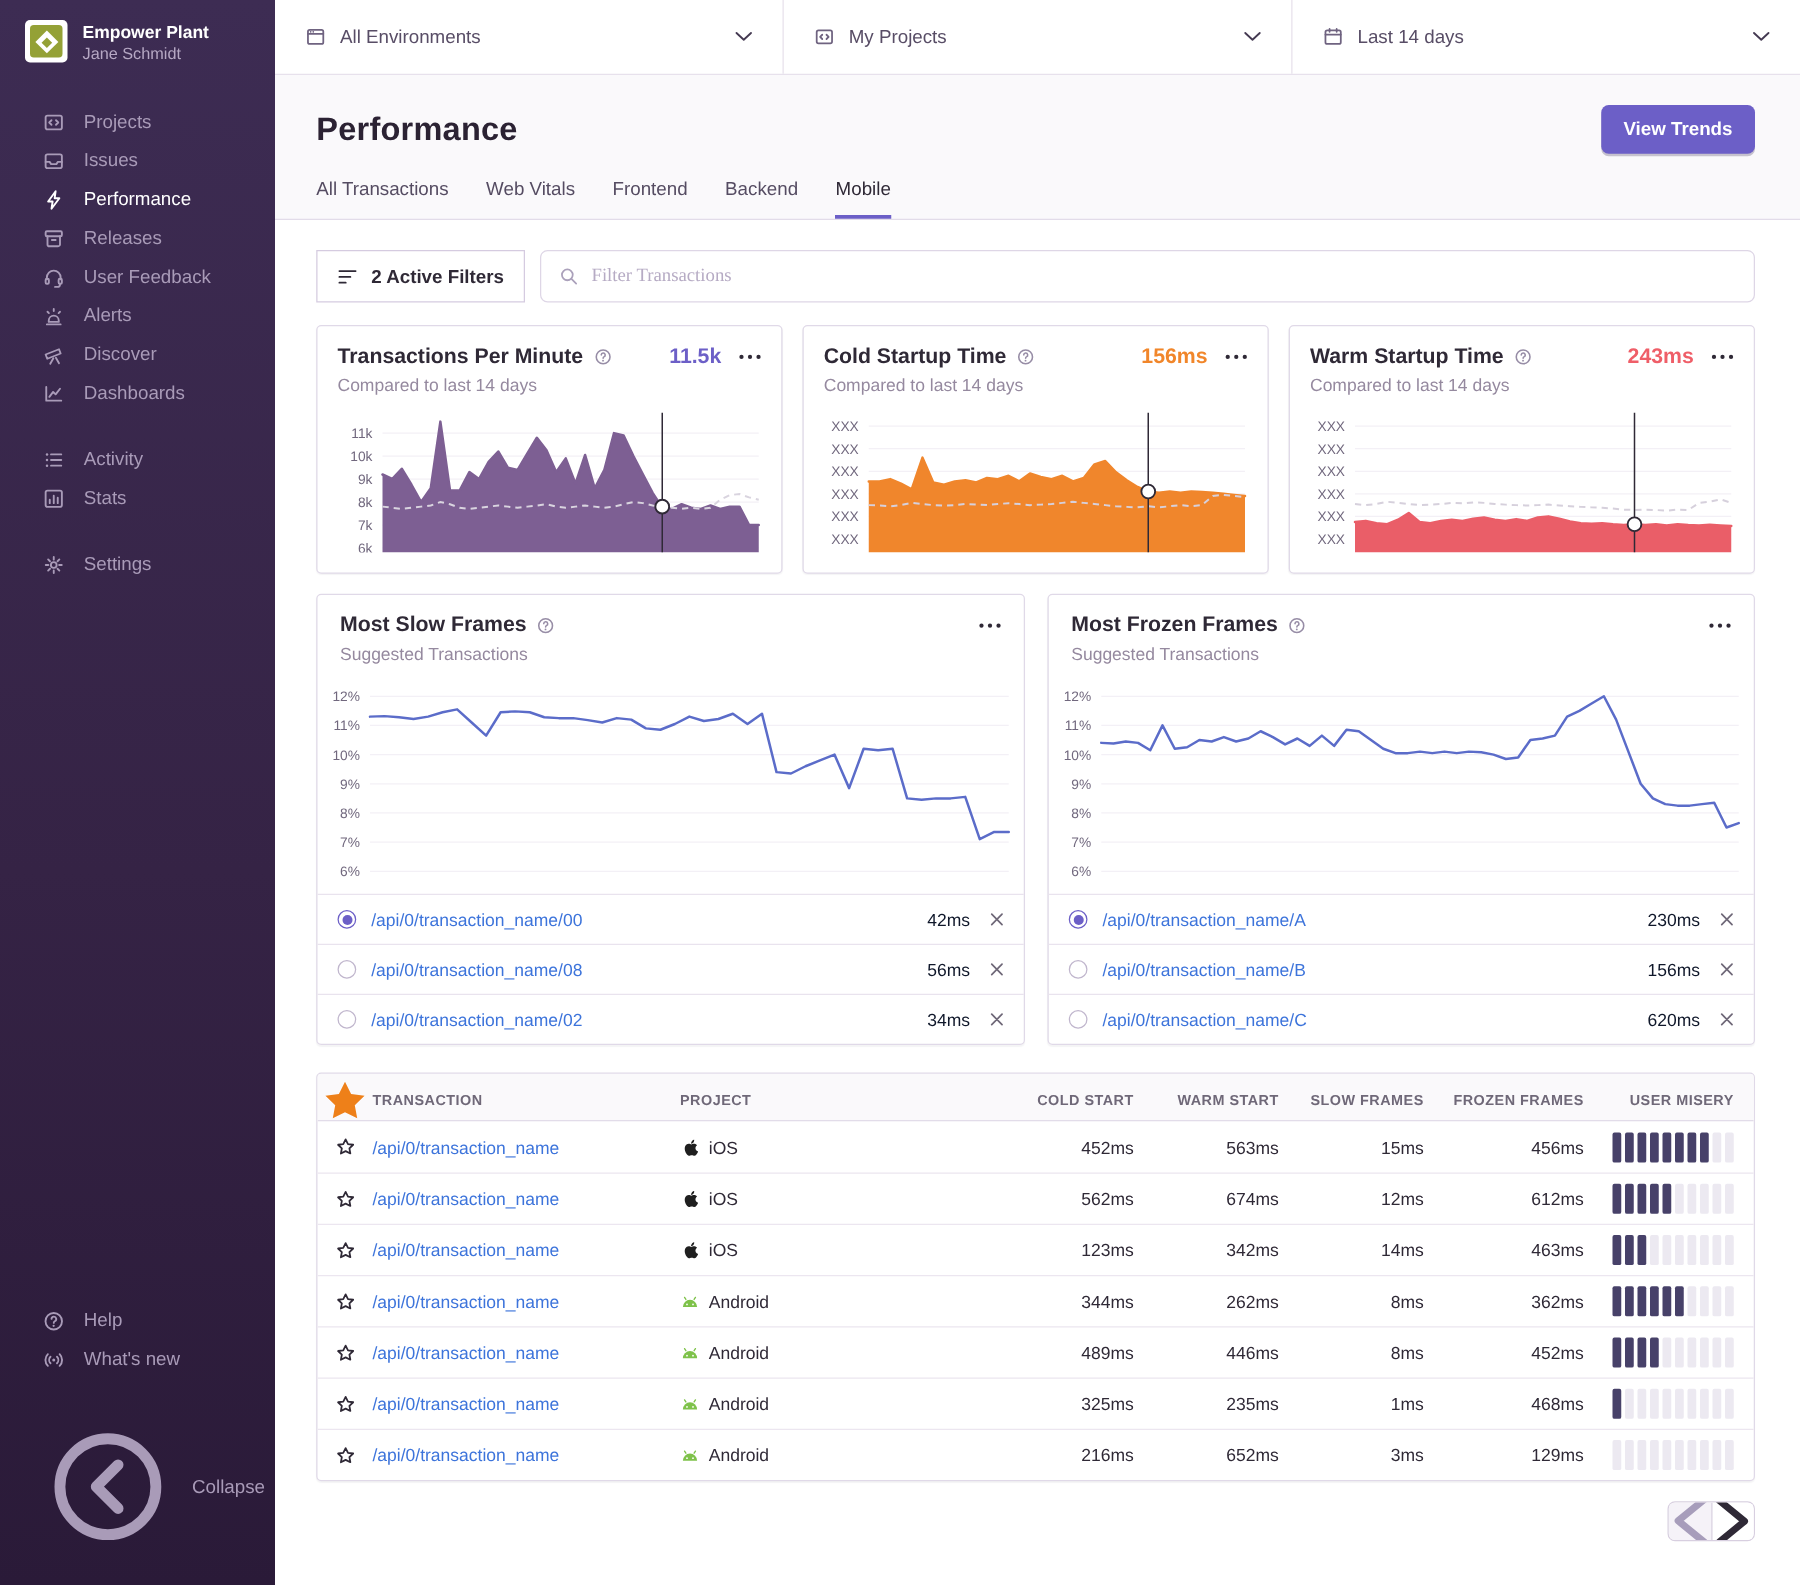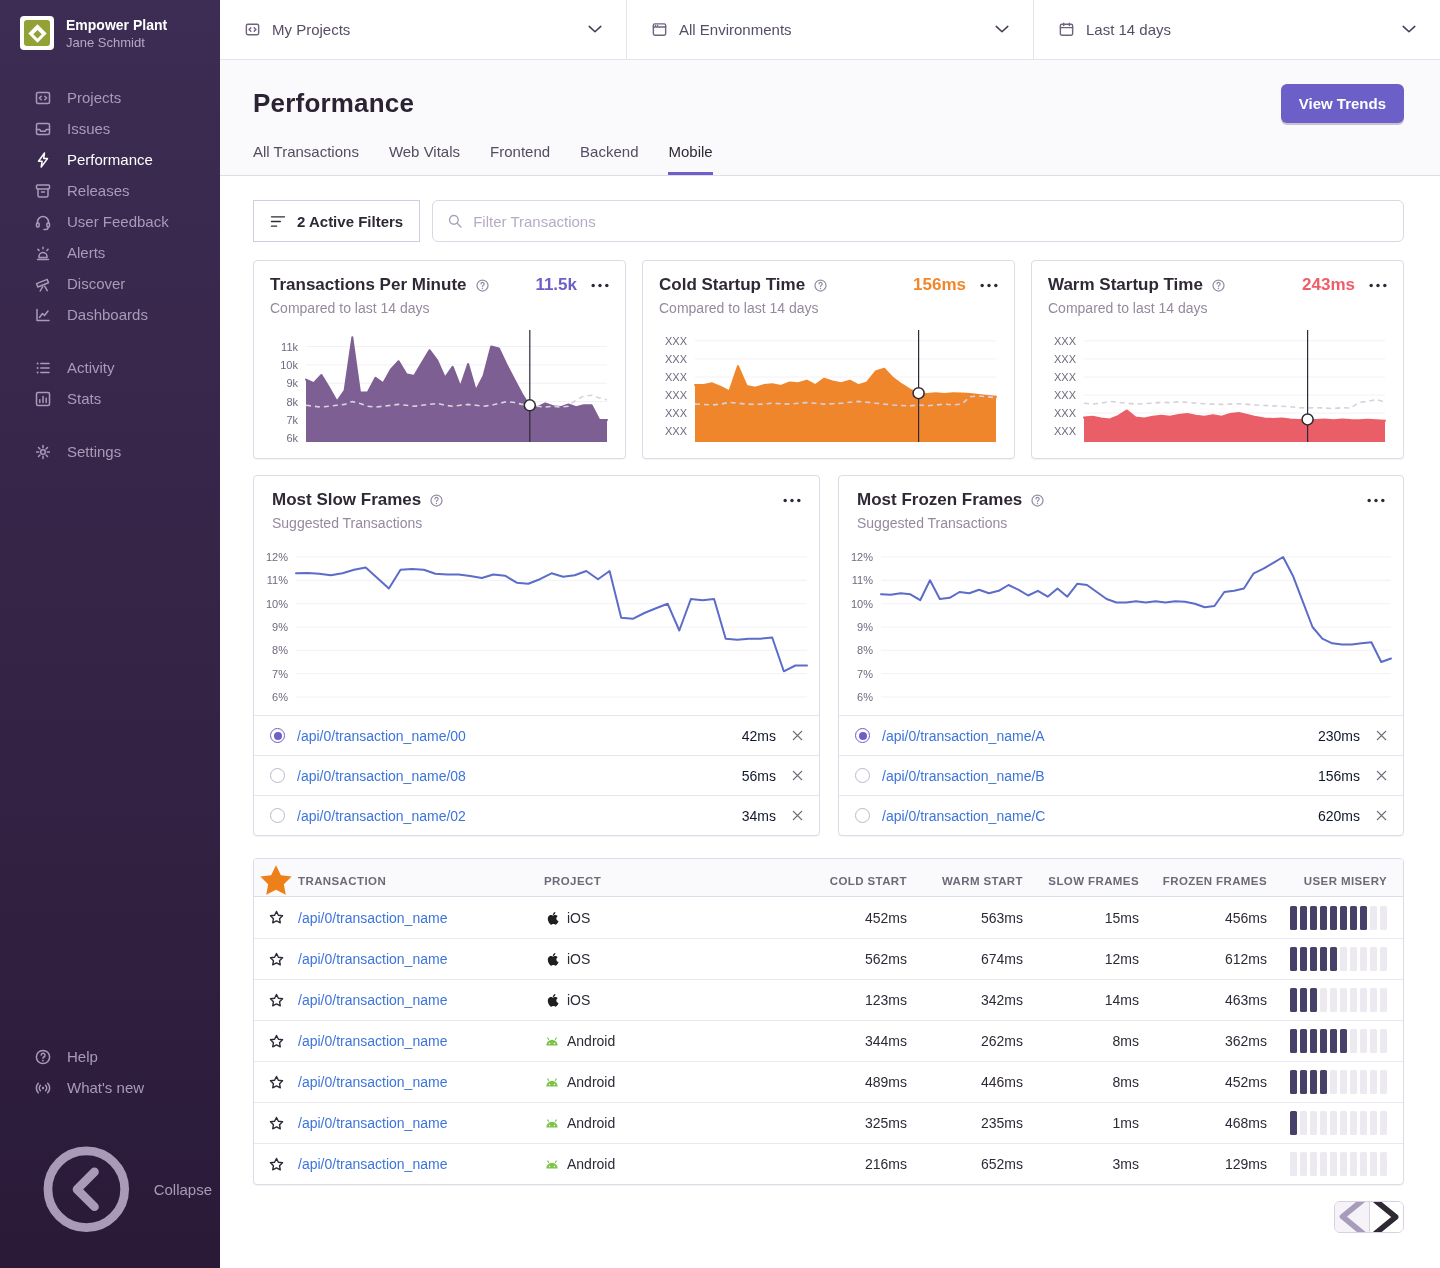--- a/index.html
+++ b/index.html
@@ -42,21 +42,21 @@
   .tabs{display:flex;gap:30px;margin-top:20px}
   .tab{padding-bottom:12px;font-size:15px;color:#554c62;border-bottom:3px solid transparent;cursor:pointer}
   .tab.active{color:#2f2936;border-bottom-color:#6C5FC7}
 
   .content{flex:1;padding:24px 36px 0 33px;background:#fff}
   .filter-row{display:flex;gap:12px}
   .btn-filters{display:flex;align-items:center;gap:11px;border:1px solid #d5cbe0;border-radius:0;background:#fff;height:42px;padding:0 16px;font-weight:700;font-size:15px;color:#2f2936;font-family:inherit;cursor:pointer;flex:none}
   .btn-filters .f-ic{width:16px;height:13px;color:#2f2936}
   .search{flex:1;display:flex;align-items:center;gap:10px;border:1px solid #ded6e6;border-radius:6px;height:42px;padding:0 14px;background:#fff}
   .search .s-ic{width:16px;height:16px;color:#aba1bb}
-  .search input{flex:1;border:0;outline:0;font-size:15px;color:#15803d;font-family:Liberation Sans, sans-serif;background:transparent}
+  .search input{flex:1;border:0;outline:0;font-size:15px;color:#15803d;font-family:Liberation Serif, serif;background:transparent}
   .search input::placeholder{color:#b6abc4}
 
   .card{background:#fff;border:1px solid #e0d9e8;border-radius:4px;box-shadow:0 1px 1px rgba(40,30,60,.05)}
   .mini-grid{display:grid;grid-template-columns:1fr 1fr 1fr;gap:16px;margin-top:18px}
   .mini-card{padding:14px 16px 16px}
   .card-head{display:flex;align-items:center;gap:8px}
   .card-title{font-size:17px;font-weight:700;color:#2f2936}
   .help-ic{width:15px;height:15px;color:#978da6;cursor:pointer}
   .hspacer{flex:1}
   .card-value{font-size:17px;font-weight:700}
@@ -258,39 +258,39 @@
     </div>
   </div>
 </aside>
 
 <div class="main">
 
   <div class="topbar">
     <div class="tb-seg">
       <span class="tb-ic">
           <svg viewBox="0 0 18 18" fill="none" stroke="currentColor" stroke-width="1.5" stroke-linecap="round" stroke-linejoin="round" style="width:100%;height:100%">
+            <rect x="2.5" y="3" width="13" height="12" rx="1.5"></rect>
+            <path d="M2.5 6.4h13M4.8 4.7h.01M7 4.7h.01"></path>
+          </svg>
+        </span>
+      <span class="tb-label">All Environments</span>
+      <span class="tb-chev">
+          <svg viewBox="0 0 14 9" fill="none" stroke="currentColor" stroke-width="1.5" stroke-linecap="round" stroke-linejoin="round" style="width:100%;height:100%">
+            <path d="m1.2 1.4 5.8 5.4 5.8-5.4"></path>
+          </svg>
+        </span>
+    </div>
+    <div class="tb-seg">
+      <span class="tb-ic">
+          <svg viewBox="0 0 18 18" fill="none" stroke="currentColor" stroke-width="1.5" stroke-linecap="round" stroke-linejoin="round" style="width:100%;height:100%">
             <rect x="2.5" y="3.5" width="13" height="11" rx="1.5"></rect>
             <path d="M7.2 7.2 5.4 9l1.8 1.8M10.8 7.2 12.6 9l-1.8 1.8"></path>
           </svg>
         </span>
       <span class="tb-label">My Projects</span>
-      <span class="tb-chev">
-          <svg viewBox="0 0 14 9" fill="none" stroke="currentColor" stroke-width="1.5" stroke-linecap="round" stroke-linejoin="round" style="width:100%;height:100%">
-            <path d="m1.2 1.4 5.8 5.4 5.8-5.4"></path>
-          </svg>
-        </span>
-    </div>
-    <div class="tb-seg">
-      <span class="tb-ic">
-          <svg viewBox="0 0 18 18" fill="none" stroke="currentColor" stroke-width="1.5" stroke-linecap="round" stroke-linejoin="round" style="width:100%;height:100%">
-            <rect x="2.5" y="3" width="13" height="12" rx="1.5"></rect>
-            <path d="M2.5 6.4h13M4.8 4.7h.01M7 4.7h.01"></path>
-          </svg>
-        </span>
-      <span class="tb-label">All Environments</span>
       <span class="tb-chev">
           <svg viewBox="0 0 14 9" fill="none" stroke="currentColor" stroke-width="1.5" stroke-linecap="round" stroke-linejoin="round" style="width:100%;height:100%">
             <path d="m1.2 1.4 5.8 5.4 5.8-5.4"></path>
           </svg>
         </span>
     </div>
     <div class="tb-seg">
       <span class="tb-ic">
           <svg viewBox="0 0 18 18" fill="none" stroke="currentColor" stroke-width="1.5" stroke-linecap="round" stroke-linejoin="round" style="width:100%;height:100%">
             <rect x="2.5" y="3.5" width="13" height="11.5" rx="1.5"></rect>

